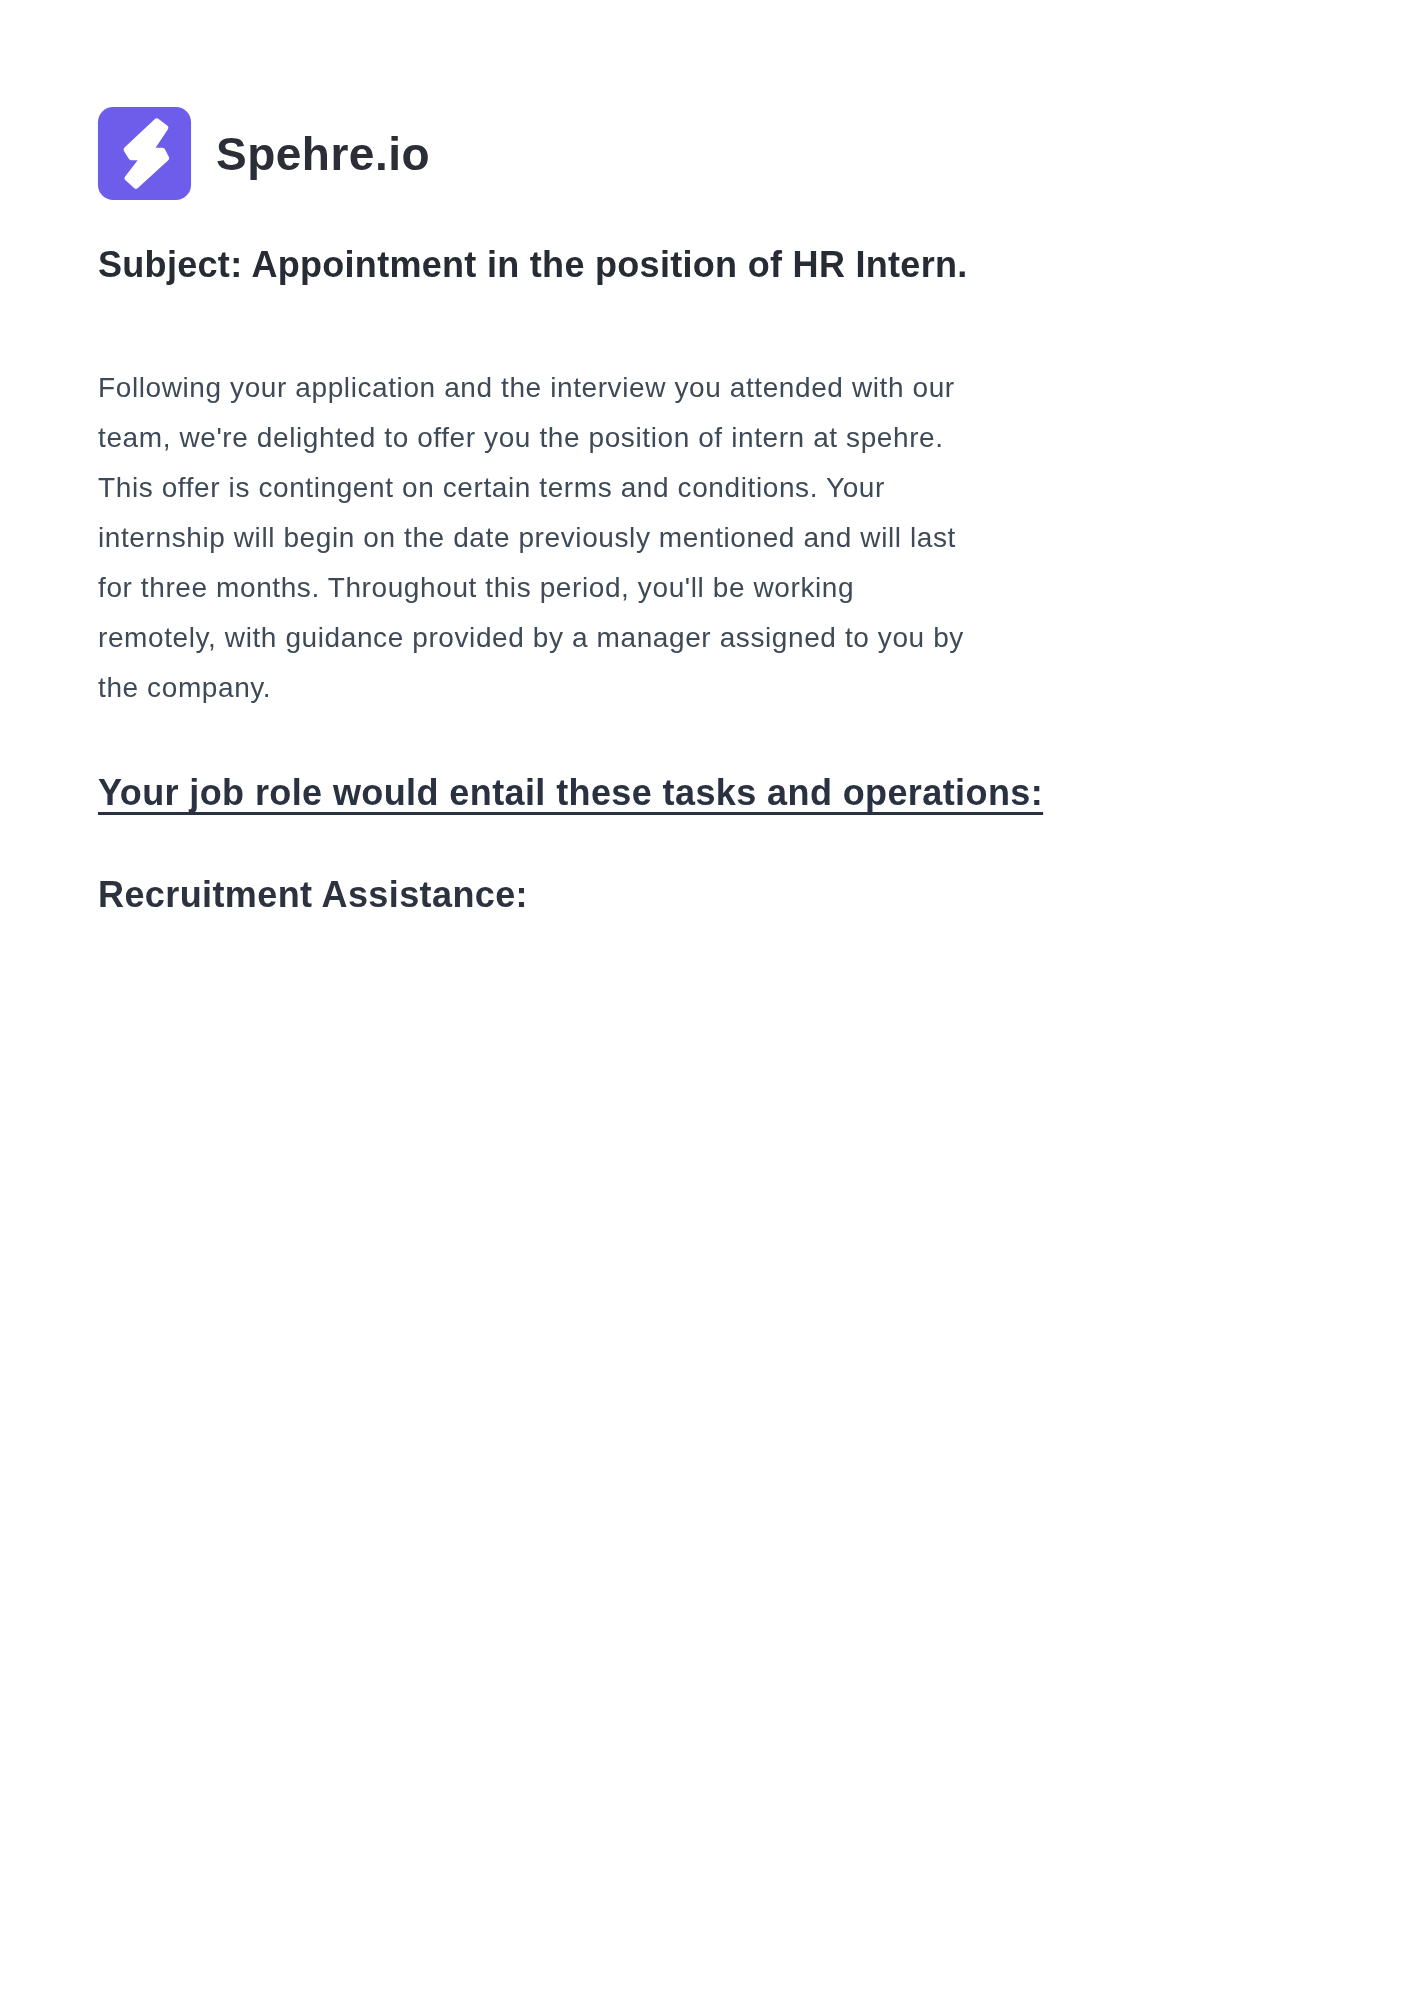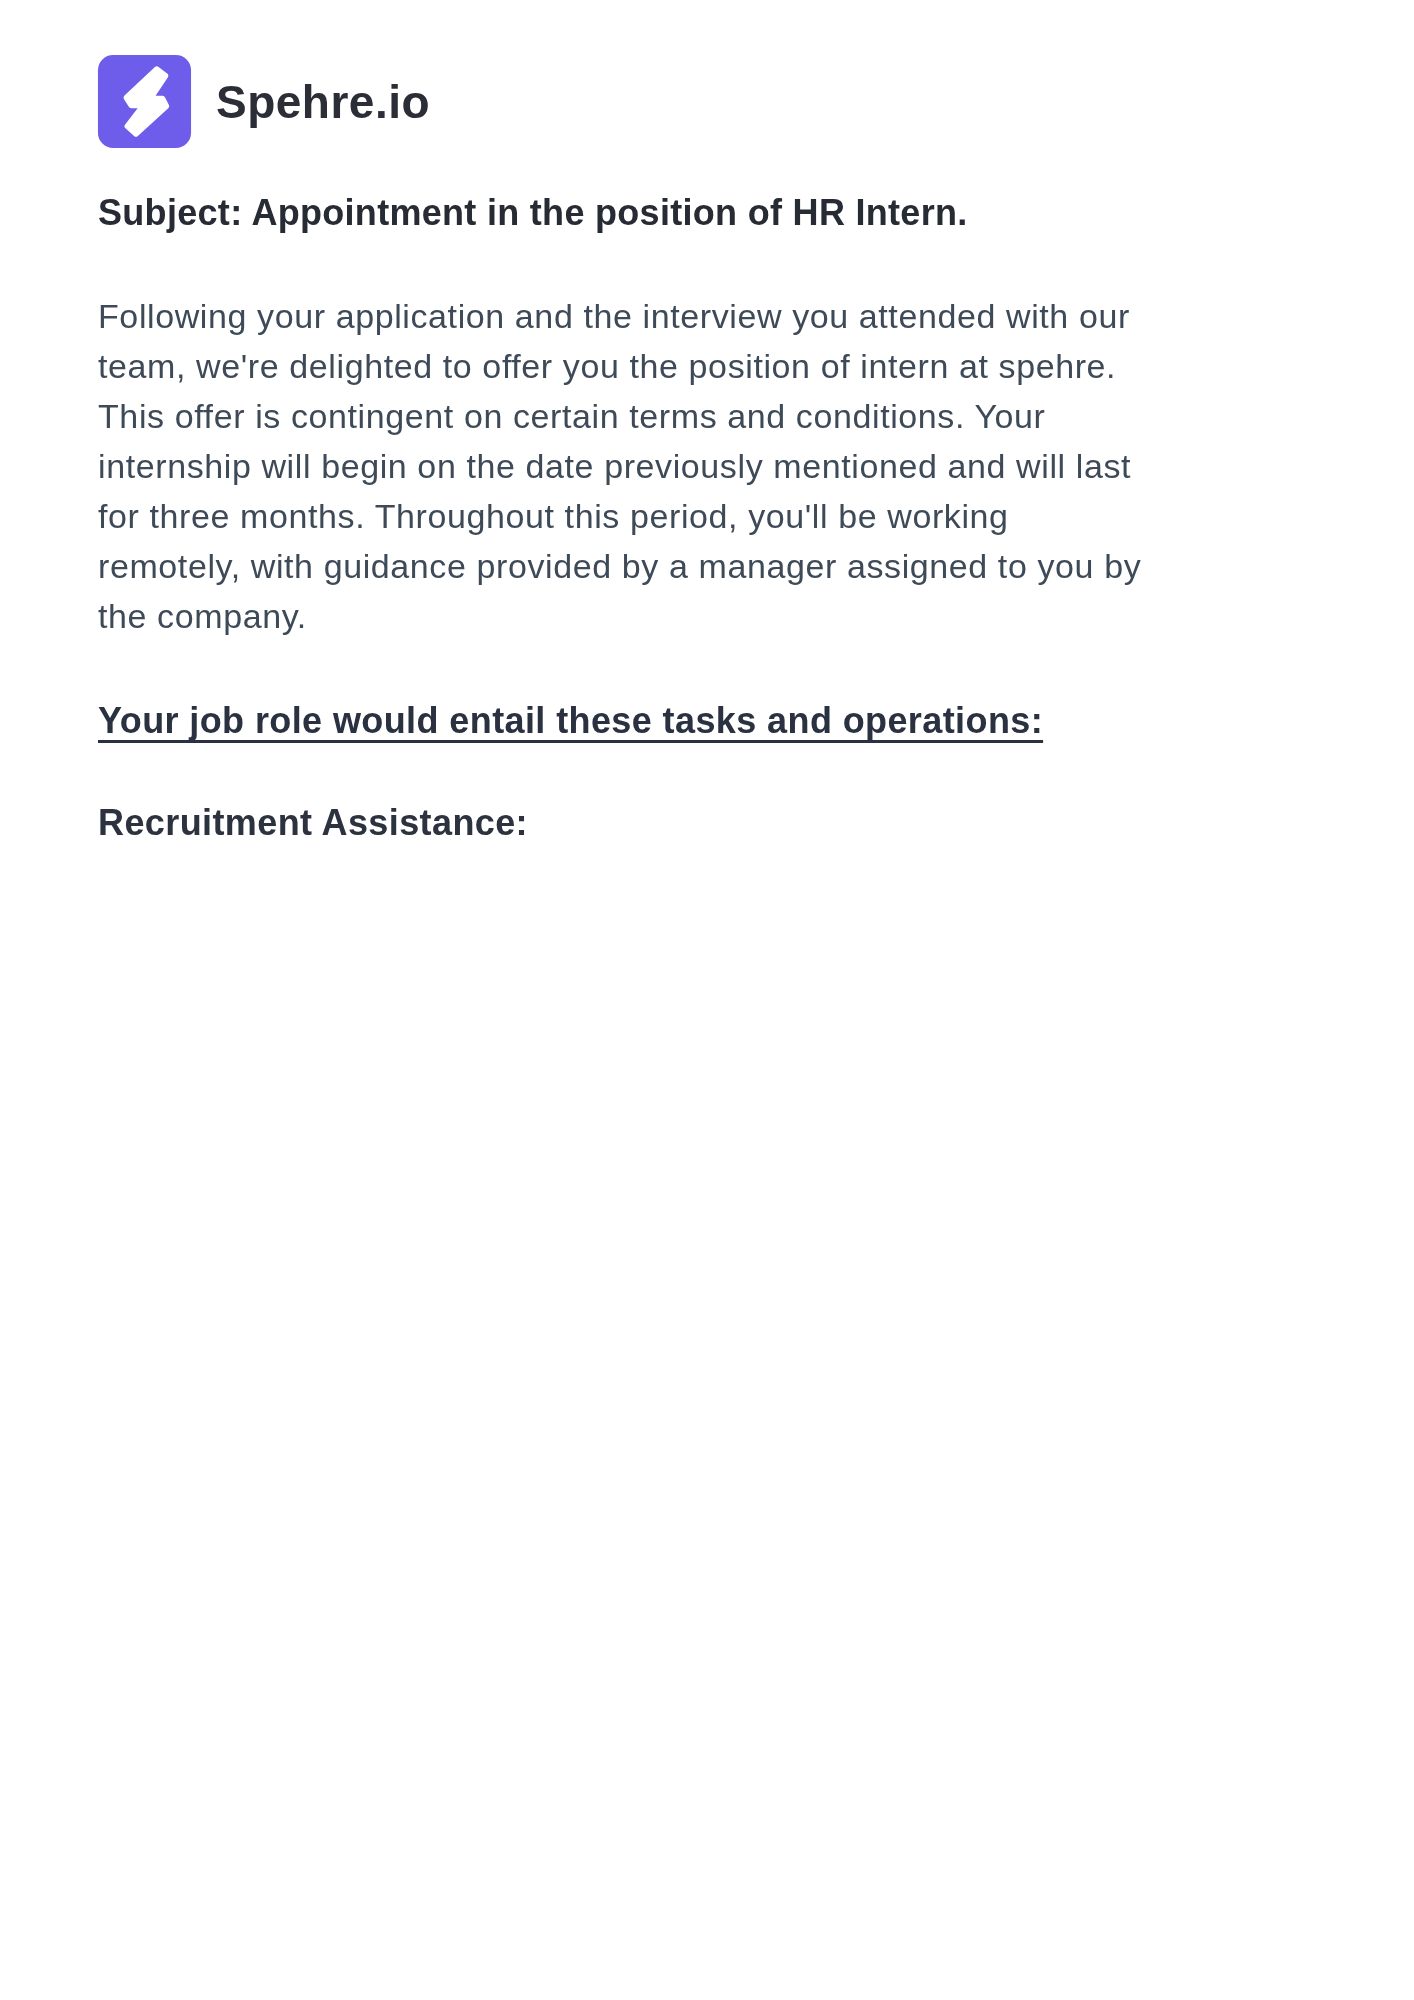--- a/index.html
+++ b/index.html
@@ -18,21 +18,21 @@
   }
   .content {
     padding: 0 60px 0 98px;
   }
 
   
   .logo-row {
     display: flex;
     align-items: center;
     gap: 24px;
-    padding-top: 54px;
+    padding-top: 106px;
     margin-left: -1px; 
   }
   .logo-mark {
     width: 95px;
     height: 95px;
     flex: 0 0 auto;
     display: block;
   }
   .brand-name {
     font-size: 46px;
@@ -52,22 +52,22 @@
   }
   .subject-line {
     margin-top: 38px;
     font-size: 36px;
     font-weight: 700;
     line-height: 52px;
     color: #262b34;
     letter-spacing: 0.3px;
   }
   .body-par {
-    margin-top: 52px;
-    font-size: 34px;
+    margin-top: 72px;
+    font-size: 28px;
     font-weight: 300;
     line-height: 50px;
     color: #3e4a57;
     letter-spacing: 0.6px;
     white-space: pre-line;
     max-width: 1260px;
   }
   .role-heading {
     margin-top: 54px;
     font-size: 36px;

